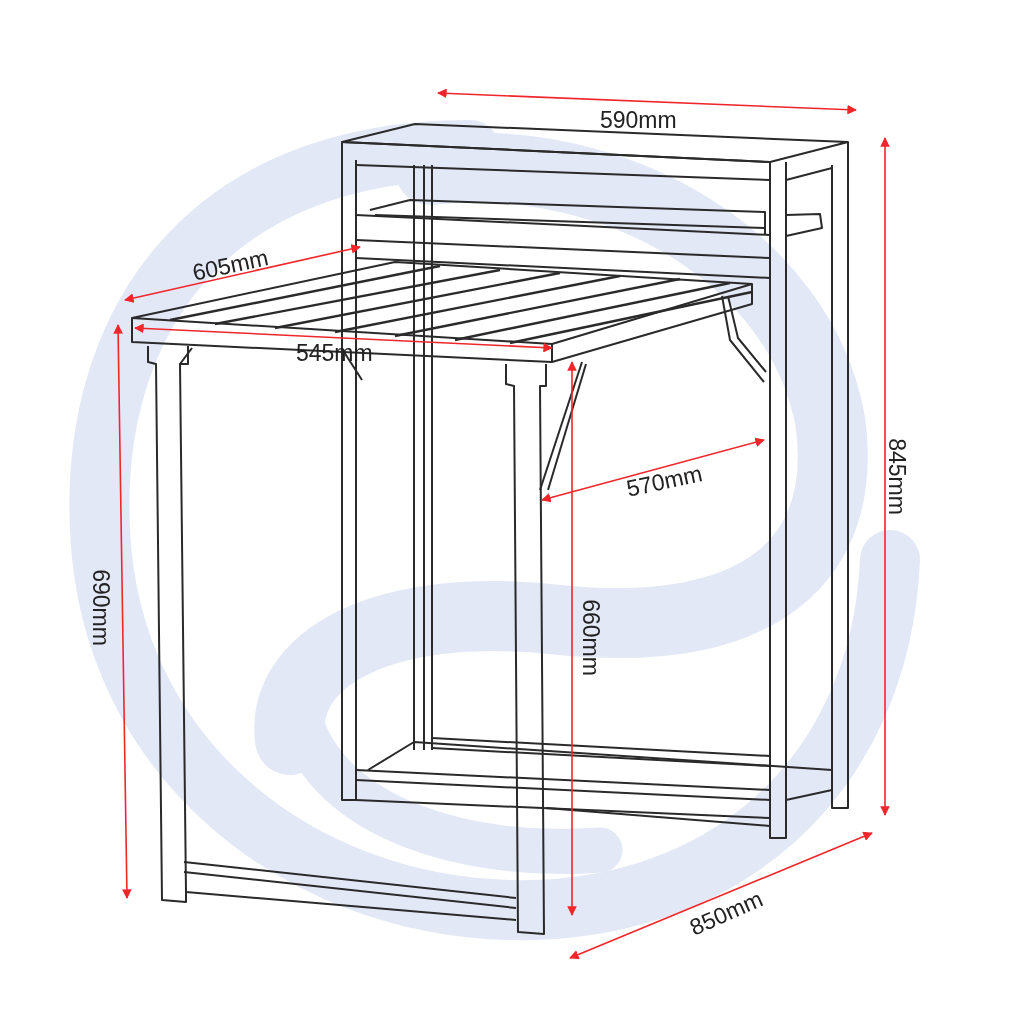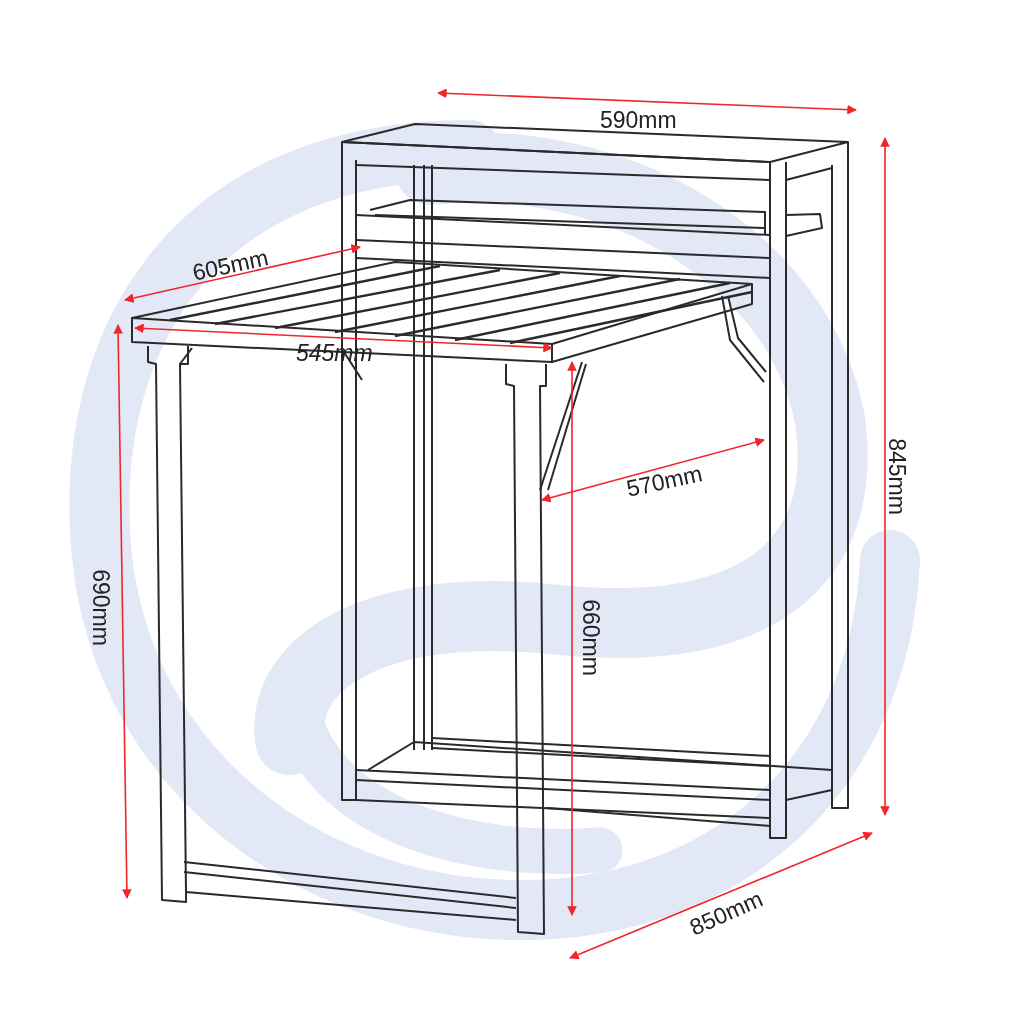--- a/index.html
+++ b/index.html
@@ -101,19 +101,19 @@
       <line x1="542" y1="500" x2="764" y2="440" marker-start="url(#ah)" marker-end="url(#ah)"></line>
       <line x1="885" y1="138" x2="885" y2="815" marker-start="url(#ah)" marker-end="url(#ah)"></line>
       <line x1="118" y1="325" x2="127" y2="898" marker-start="url(#ah)" marker-end="url(#ah)"></line>
       <line x1="572" y1="362" x2="572" y2="915" marker-start="url(#ah)" marker-end="url(#ah)"></line>
       <line x1="570" y1="958" x2="872" y2="833" marker-start="url(#ah)" marker-end="url(#ah)"></line>
     </g>
   </svg>
 
   <div class="lbl" style="left:600px; top:72px;margin-top:37px;">590mm</div>
   <div class="lbl" style="left:192px; top:254px; transform:rotate(-12deg);">605mm</div>
-  <div class="lbl" style="left:296px; top:342px;font-style:italic;">545mm</div>
+  <div class="lbl" style="left:296px; top:342px;">545mm</div>
   <div class="lbl" style="left:626px; top:470px; transform:rotate(-12deg);">570mm</div>
   <div class="lbl" style="left:858px; top:465px; transform:rotate(90deg);">845mm</div>
   <div class="lbl" style="left:62px; top:596px; transform:rotate(90deg);">690mm</div>
   <div class="lbl" style="left:552px; top:626px; transform:rotate(90deg);">660mm</div>
   <div class="lbl" style="left:688px; top:902px; transform:rotate(-24deg);">850mm</div>
 </div>
 
 </body></html>

